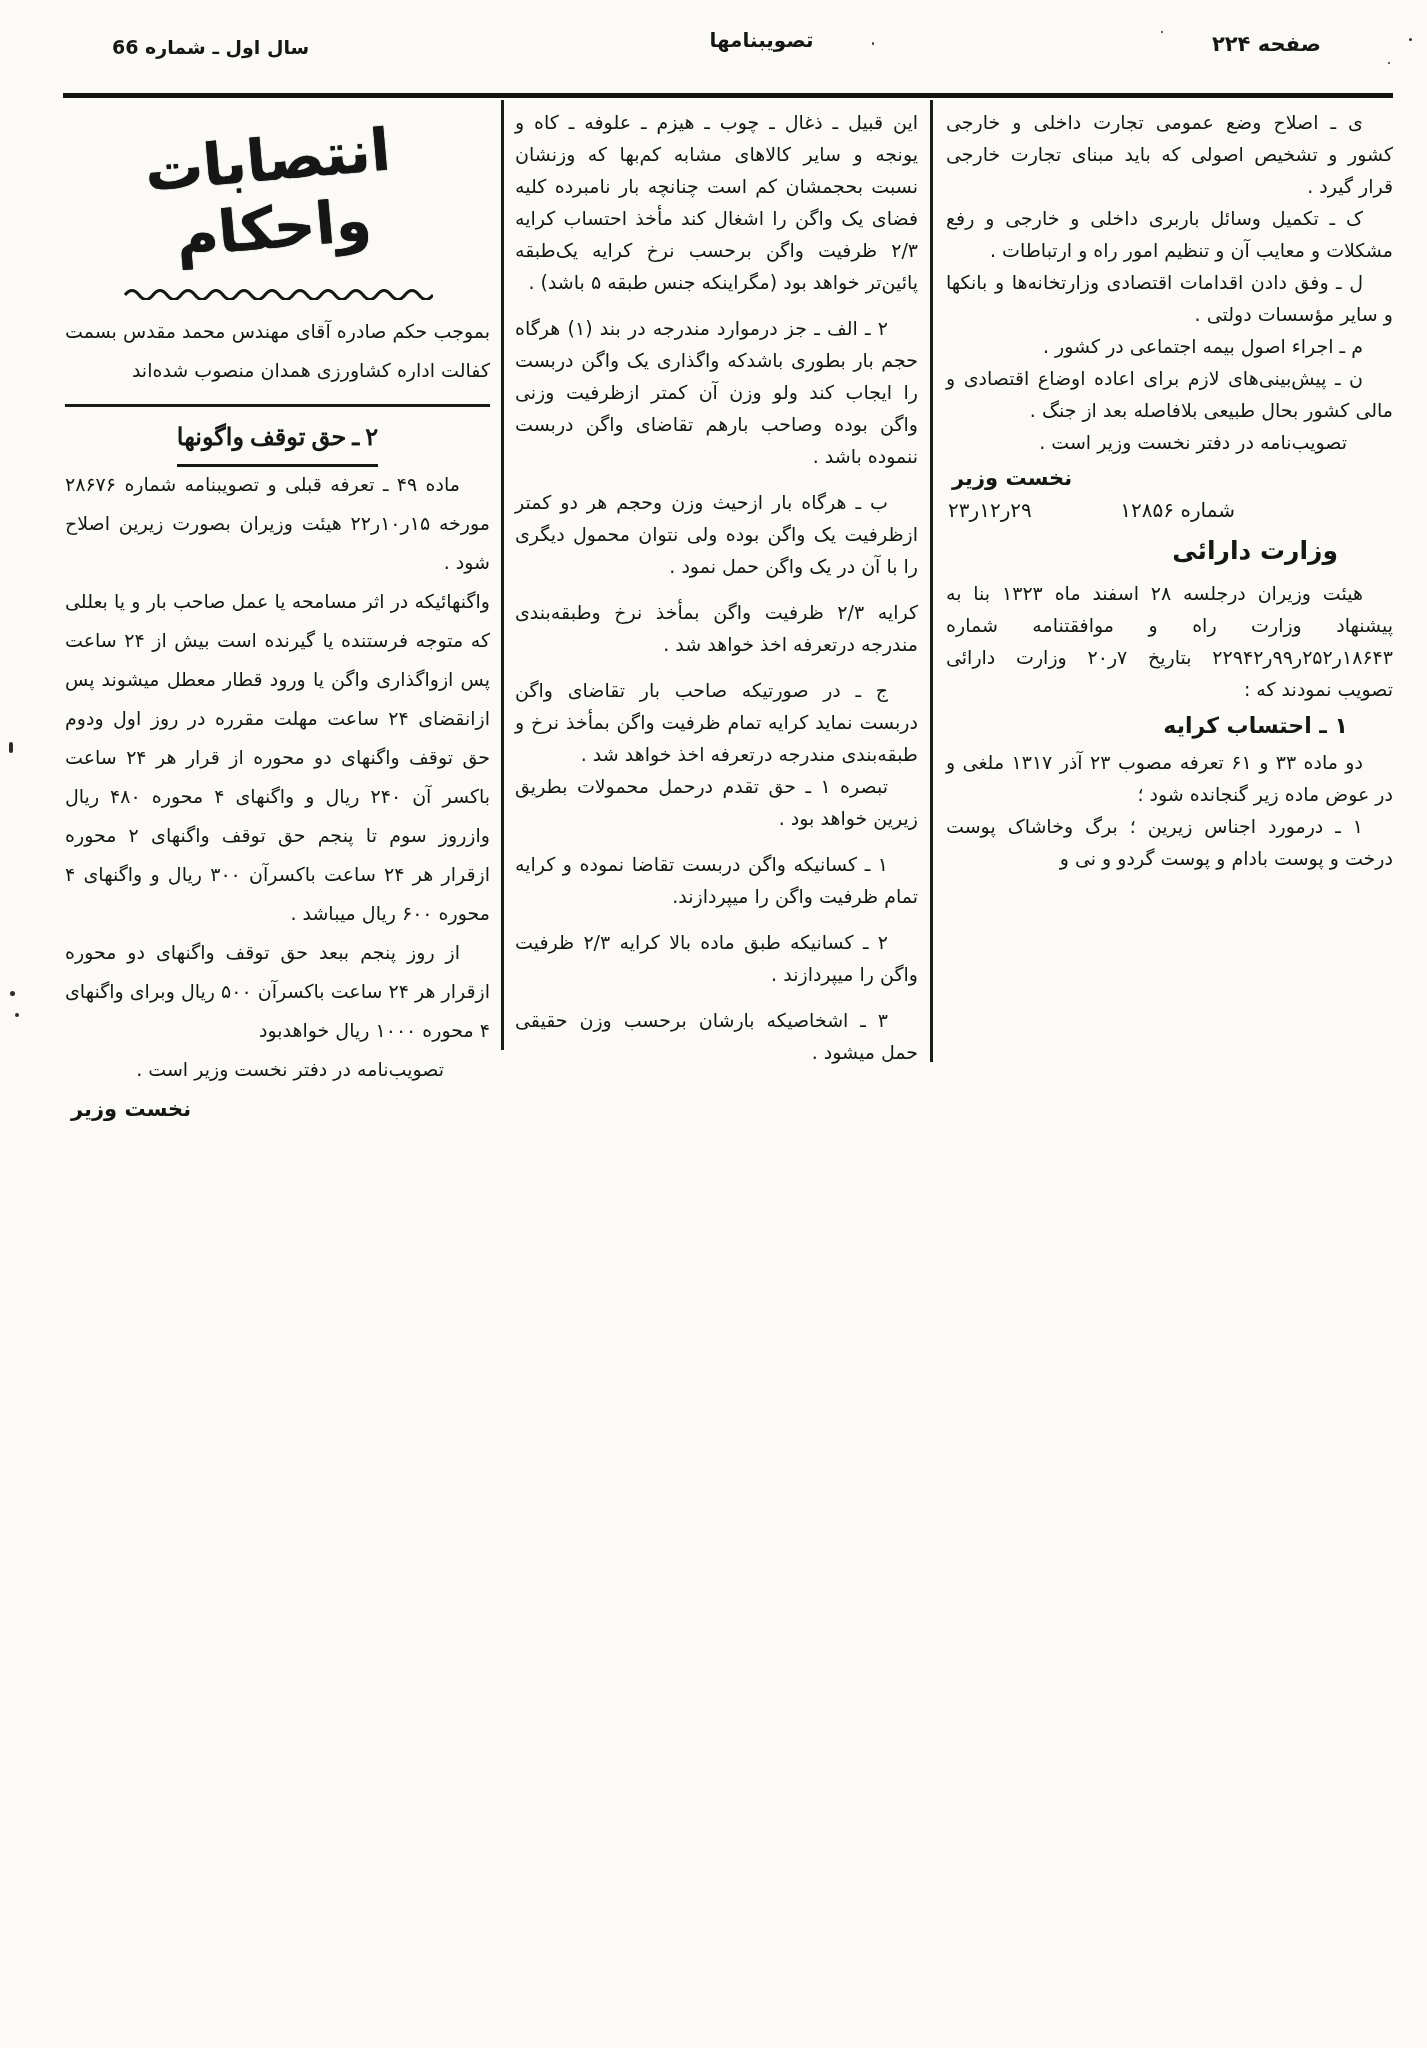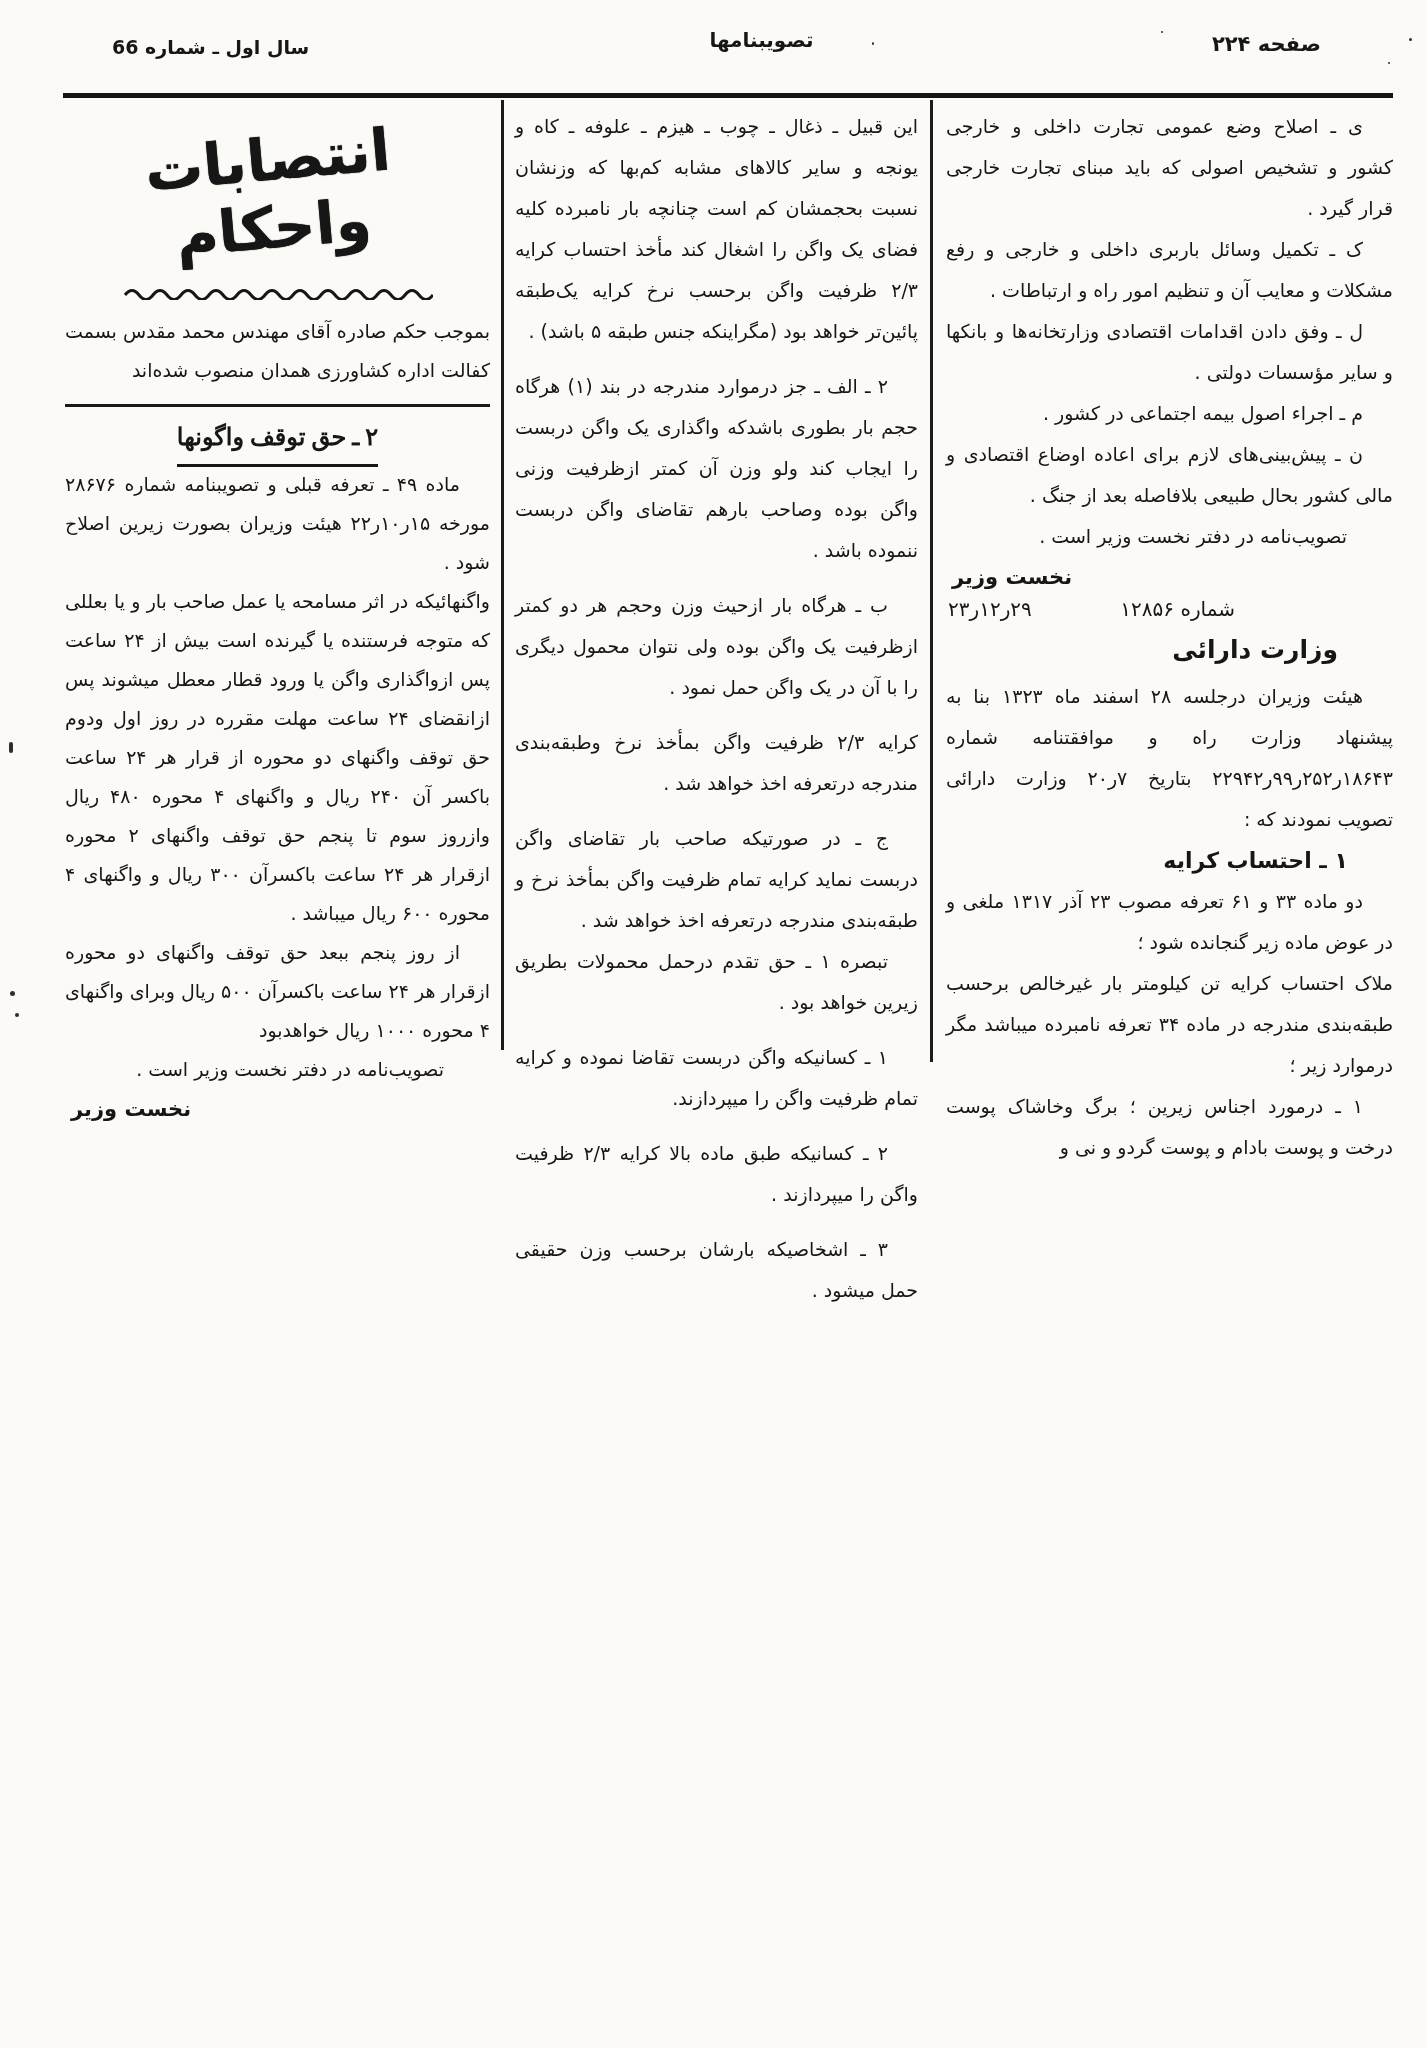--- a/index.html
+++ b/index.html
@@ -18,21 +18,21 @@
   .rule-top { position:absolute; left:63px; top:93px; width:1330px; height:5px; background:#141414; }
   .vline { position:absolute; top:100px; width:3px; background:#1b1b1b; }
   .vline-1 { left:501px; height:950px; }
   .vline-2 { left:930px; height:962px; }
 
   .col { position:absolute; top:106px; }
   .col-right  { left:946px;  width:447px; }
   .col-middle { left:515px;  width:403px; }
   .col-left   { left:65px;   width:425px; }
 
-  .col p { margin:0; font-size:19px; line-height:41px; text-align:justify; }
+  .col p { margin:0; font-size:19px; line-height:32px; text-align:justify; }
   .col-left p { line-height:39px; }
   p.ind  { text-indent:30px; }
   p.ind2 { text-indent:46px; }
   .mb { margin-bottom:14px !important; }
 
   .sig { font-weight:bold; font-size:21px; text-align:left; margin:8px 0 2px 0; padding-left:6px; }
   .refline { display:flex; justify-content:space-between; align-items:baseline;
              font-size:20px; padding:6px 158px 4px 2px; }
   .refline span { white-space:nowrap; }
   .ministry { font-size:25px; font-weight:bold; margin:10px 55px 12px 0; text-align:right; }
@@ -73,21 +73,20 @@
     <p class="ind2">تصویب‌نامه در دفتر نخست وزیر است .</p>
     <div class="sig">نخست وزیر</div>
     <div class="refline">
       <span>شماره ۱۲۸۵۶</span>
       <span>۲۹ر۱۲ر۲۳</span>
     </div>
     <h2 class="ministry">وزارت دارائی</h2>
     <p class="ind">هیئت وزیران درجلسه ۲۸ اسفند ماه ۱۳۲۳ بنا به پیشنهاد وزارت راه و موافقتنامه شماره ۱۸۶۴۳ر۲۵۲ر۹۹ر۲۲۹۴۲ بتاریخ ۷ر۲۰ وزارت دارائی تصویب نمودند که :</p>
     <h3 class="sect">۱ ـ احتساب کرایه</h3>
     <p class="ind">دو ماده ۳۳ و ۶۱ تعرفه مصوب ۲۳ آذر ۱۳۱۷ ملغی و در عوض ماده زیر گنجانده شود ؛</p>
-    <p>ملاک احتساب کرایه تن کیلومتر بار غیرخالص برحسب طبقه‌بندی مندرجه در ماده ۳۴ تعرفه نامبرده میباشد مگر درموارد زیر ؛</p>
     <p class="ind">۱ ـ درمورد اجناس زیرین ؛ برگ وخاشاک پوست درخت و پوست بادام و پوست گردو و نی و</p>
   </section>
 
   <section class="col col-middle">
     <p class="mb">این قبیل ـ ذغال ـ چوب ـ هیزم ـ علوفه ـ کاه و یونجه و سایر کالاهای مشابه کم‌بها که وزنشان نسبت بحجمشان کم است چنانچه بار نامبرده کلیه فضای یک واگن را اشغال کند مأخذ احتساب کرایه ۲/۳ ظرفیت واگن برحسب نرخ کرایه یک‌طبقه پائین‌تر خواهد بود (مگراینکه جنس طبقه ۵ باشد) .</p>
     <p class="ind mb">۲ ـ الف ـ جز درموارد مندرجه در بند (۱) هرگاه حجم بار بطوری باشدکه واگذاری یک واگن دربست را ایجاب کند ولو وزن آن کمتر ازظرفیت وزنی واگن بوده وصاحب بارهم تقاضای واگن دربست ننموده باشد .</p>
     <p class="ind mb">ب ـ هرگاه بار ازحیث وزن وحجم هر دو کمتر ازظرفیت یک واگن بوده ولی نتوان محمول دیگری را با آن در یک واگن حمل نمود .</p>
     <p class="mb">کرایه ۲/۳ ظرفیت واگن بمأخذ نرخ وطبقه‌بندی مندرجه درتعرفه اخذ خواهد شد .</p>
     <p class="ind">ج ـ در صورتیکه صاحب بار تقاضای واگن دربست نماید کرایه تمام ظرفیت واگن بمأخذ نرخ و طبقه‌بندی مندرجه درتعرفه اخذ خواهد شد .</p>
     <p class="ind mb">تبصره ۱ ـ حق تقدم درحمل محمولات بطریق زیرین خواهد بود .</p>

